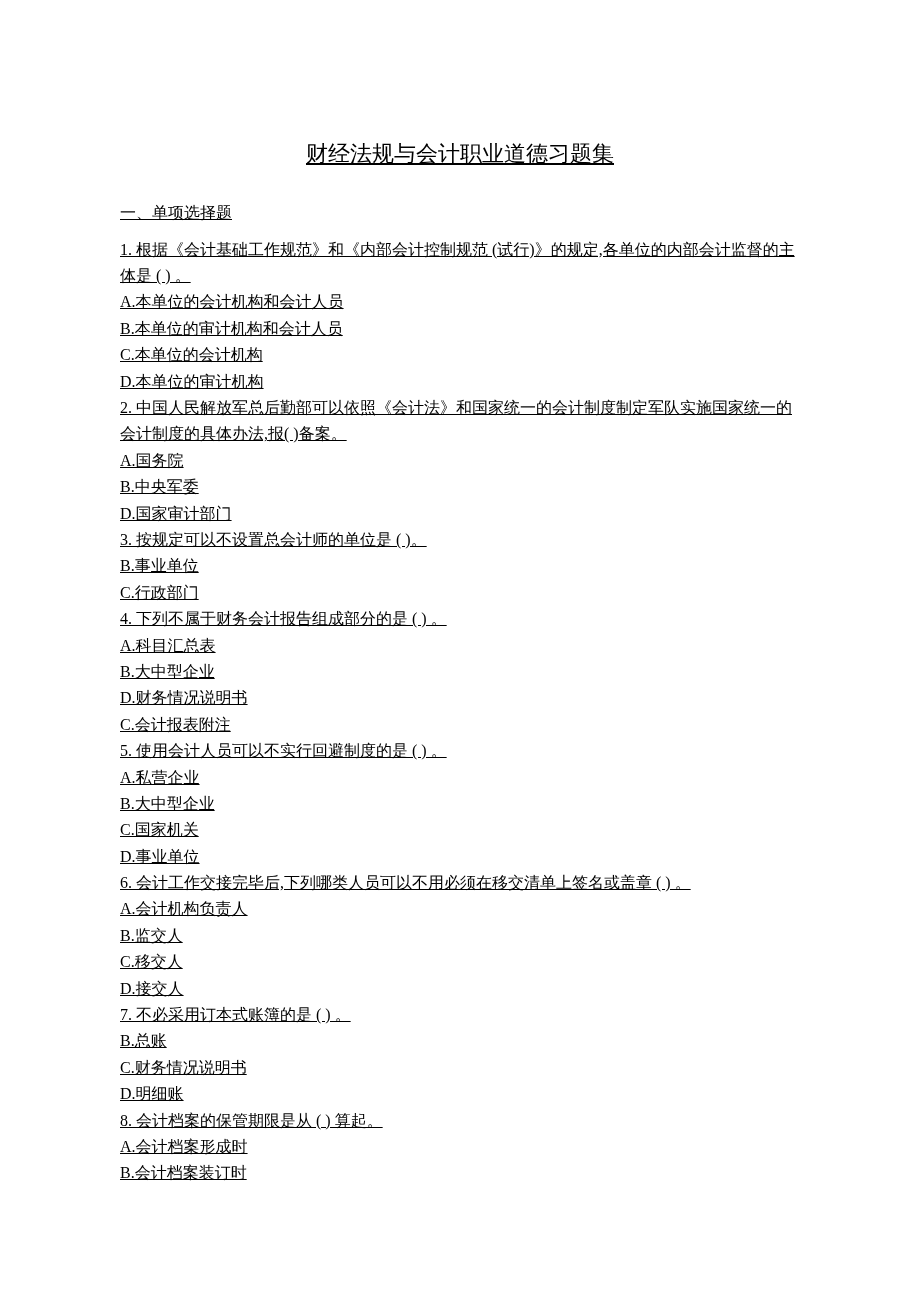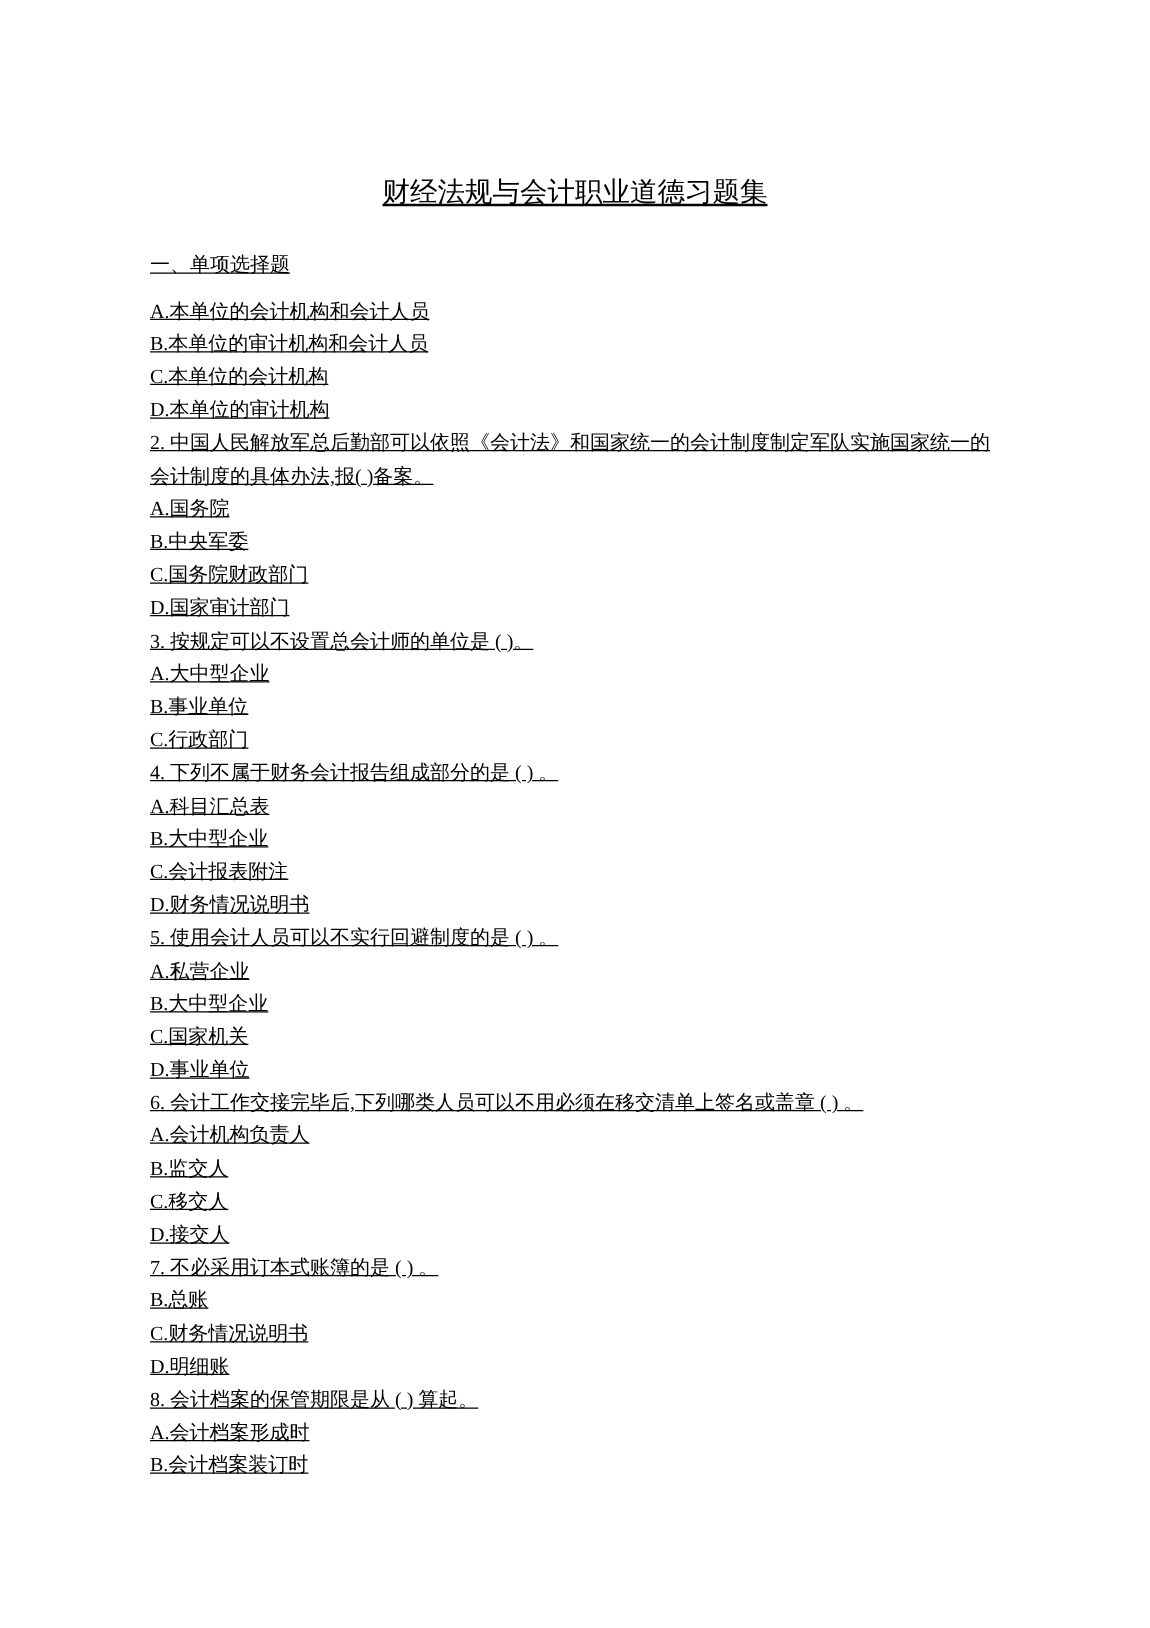--- a/index.html
+++ b/index.html
@@ -38,47 +38,46 @@
   }
 </style>
 </head>
 <body>
 
 <div class="page">
   <div class="doc-title">财经法规与会计职业道德习题集</div>
   <div class="section-heading">一、单项选择题</div>
 
   <div class="question-block">
+    <div class="q-text"><span>1.</span> <span>根据《会计基础工作规范》和《内部会计控制规范 (试行)》的规定,各单位的内部会计监督的主体是 ( ) 。</span></div>
     <div class="q-opt">A.本单位的会计机构和会计人员</div>
     <div class="q-opt">B.本单位的审计机构和会计人员</div>
     <div class="q-opt">C.本单位的会计机构</div>
     <div class="q-opt">D.本单位的审计机构</div>
   </div>
 
   <div class="question-block">
     <div class="q-text"><span>2.</span> <span>中国人民解放军总后勤部可以依照《会计法》和国家统一的会计制度制定军队实施国家统一的会计制度的具体办法,报( )备案。</span></div>
     <div class="q-opt">A.国务院</div>
     <div class="q-opt">B.中央军委</div>
-    <div class="q-opt">C.国务院财政部门</div>
     <div class="q-opt">D.国家审计部门</div>
   </div>
 
   <div class="question-block">
     <div class="q-text"><span>3.</span> <span>按规定可以不设置总会计师的单位是 ( )。</span></div>
-    <div class="q-opt">A.大中型企业</div>
     <div class="q-opt">B.事业单位</div>
     <div class="q-opt">C.行政部门</div>
   </div>
 
   <div class="question-block">
     <div class="q-text"><span>4.</span> <span>下列不属于财务会计报告组成部分的是 ( ) 。</span></div>
     <div class="q-opt">A.科目汇总表</div>
     <div class="q-opt">B.大中型企业</div>
+    <div class="q-opt">D.财务情况说明书</div>
     <div class="q-opt">C.会计报表附注</div>
-    <div class="q-opt">D.财务情况说明书</div>
   </div>
 
   <div class="question-block">
     <div class="q-text"><span>5.</span> <span>使用会计人员可以不实行回避制度的是 ( ) 。</span></div>
     <div class="q-opt">A.私营企业</div>
     <div class="q-opt">B.大中型企业</div>
     <div class="q-opt">C.国家机关</div>
     <div class="q-opt">D.事业单位</div>
   </div>
 

